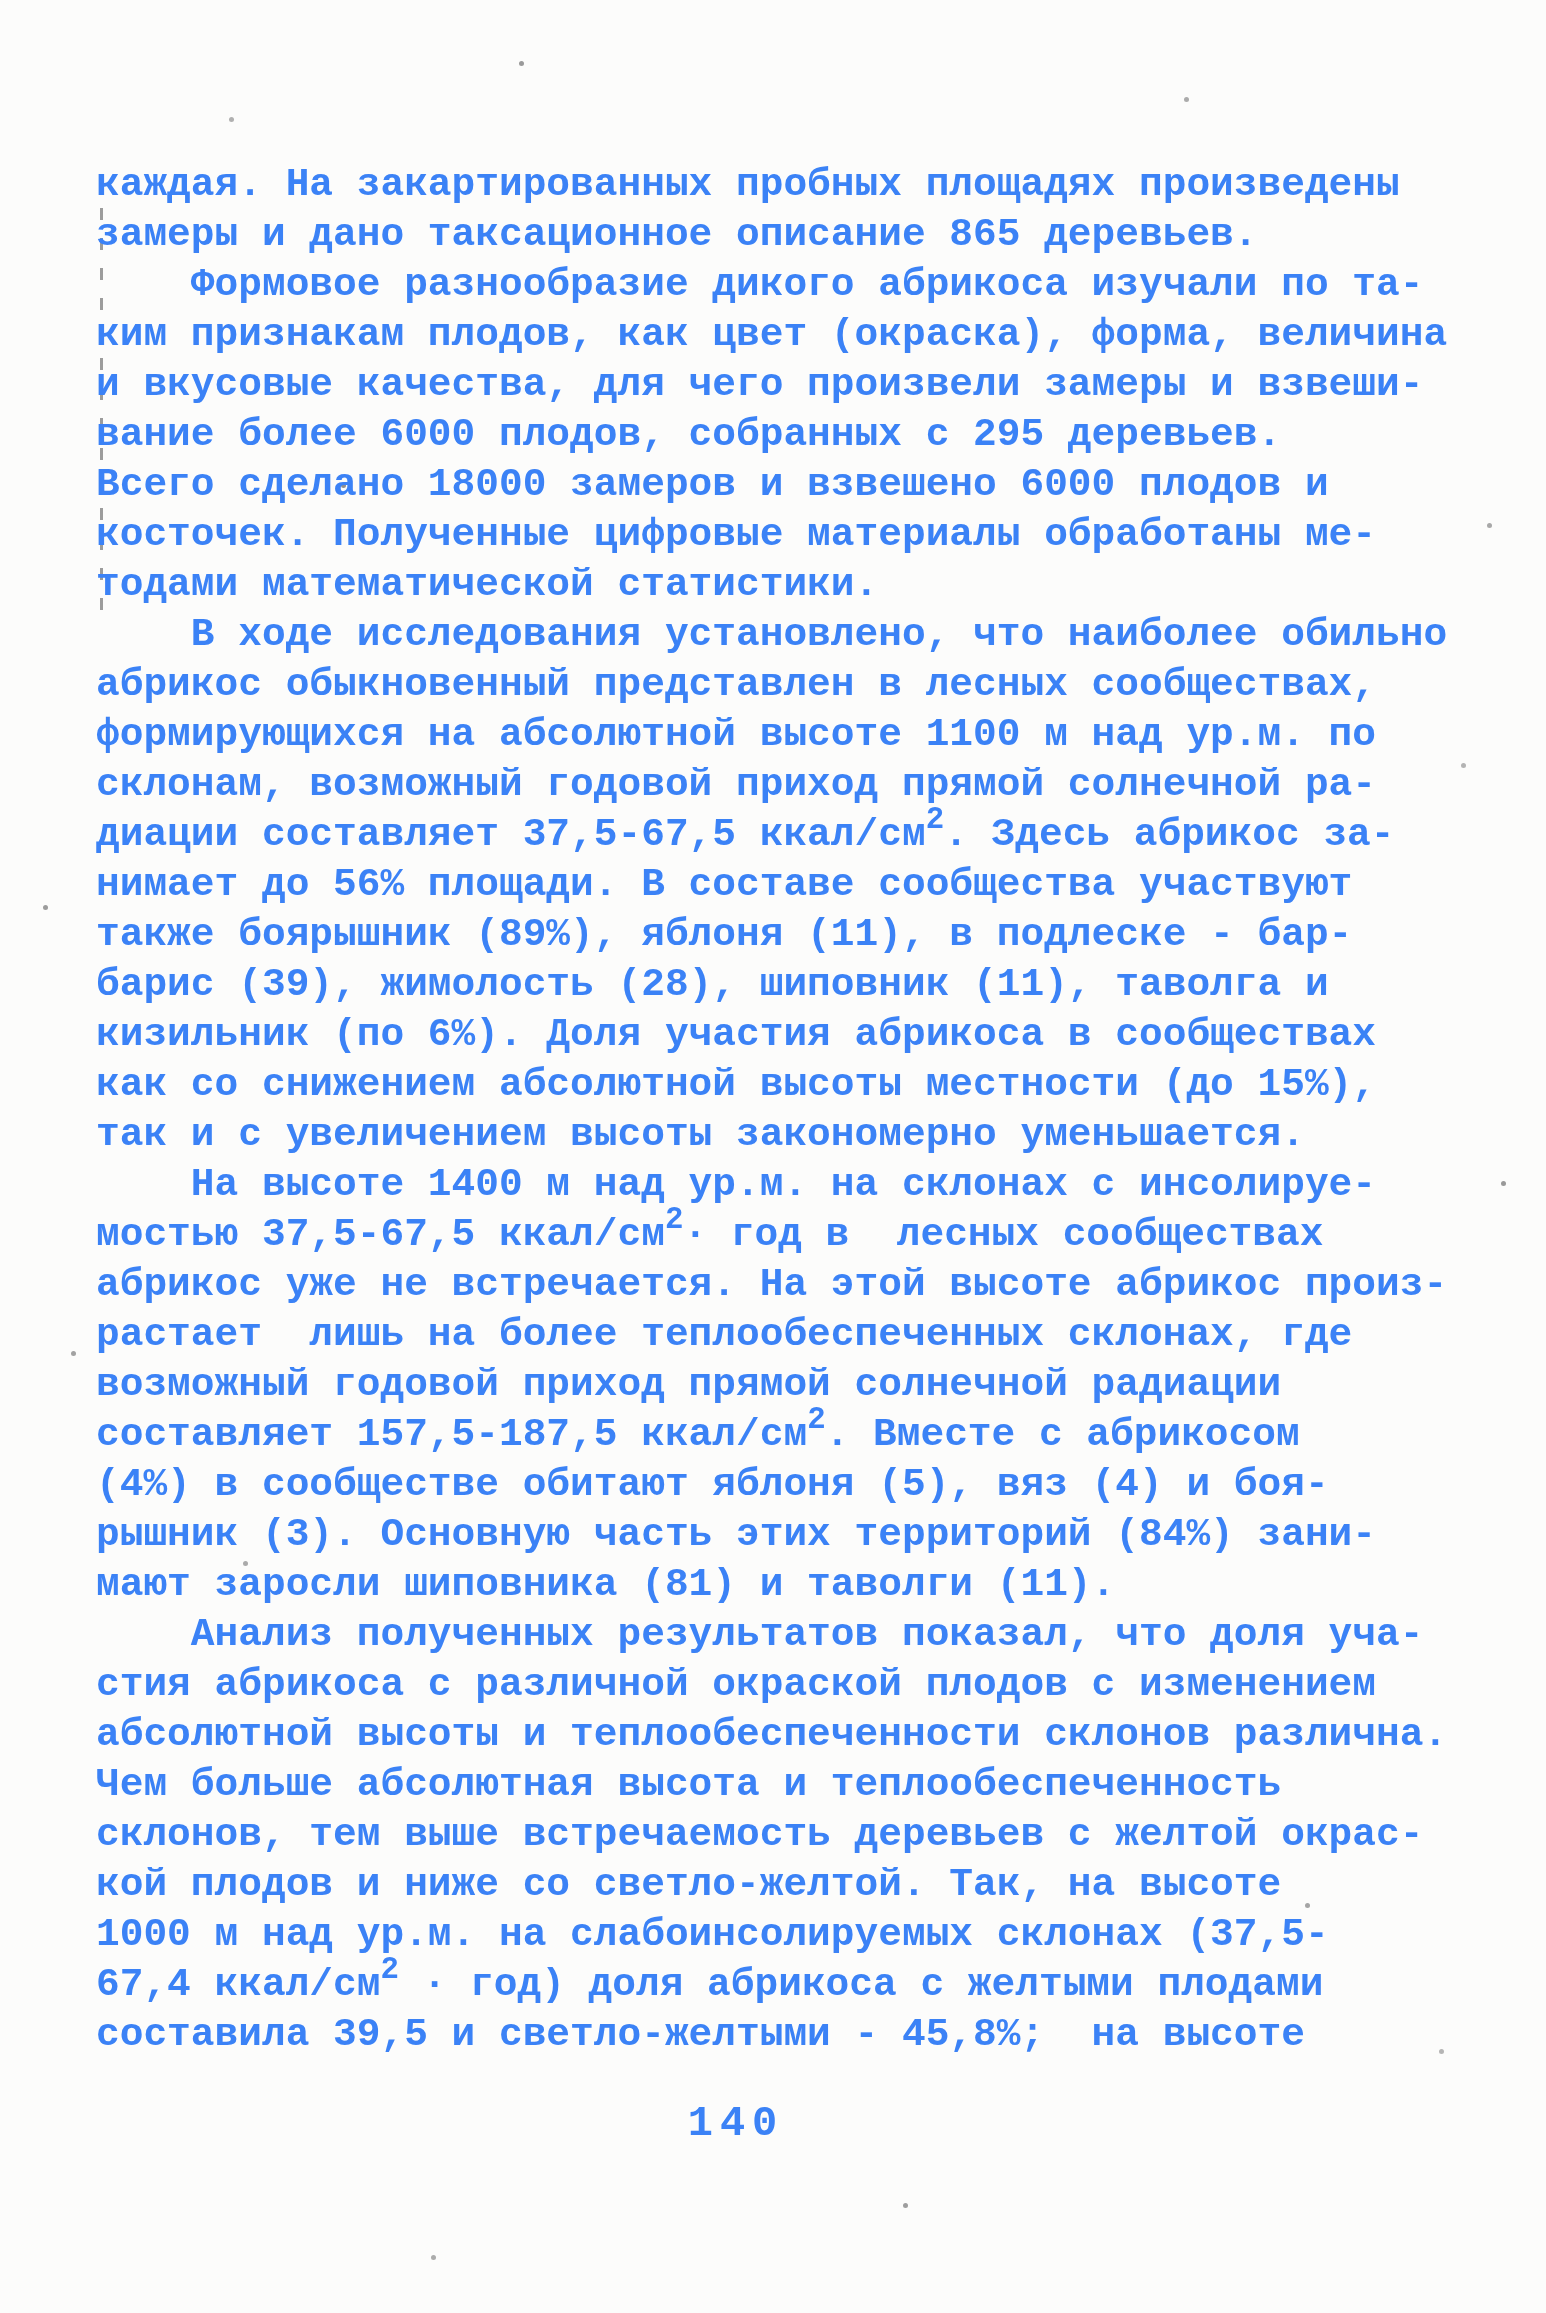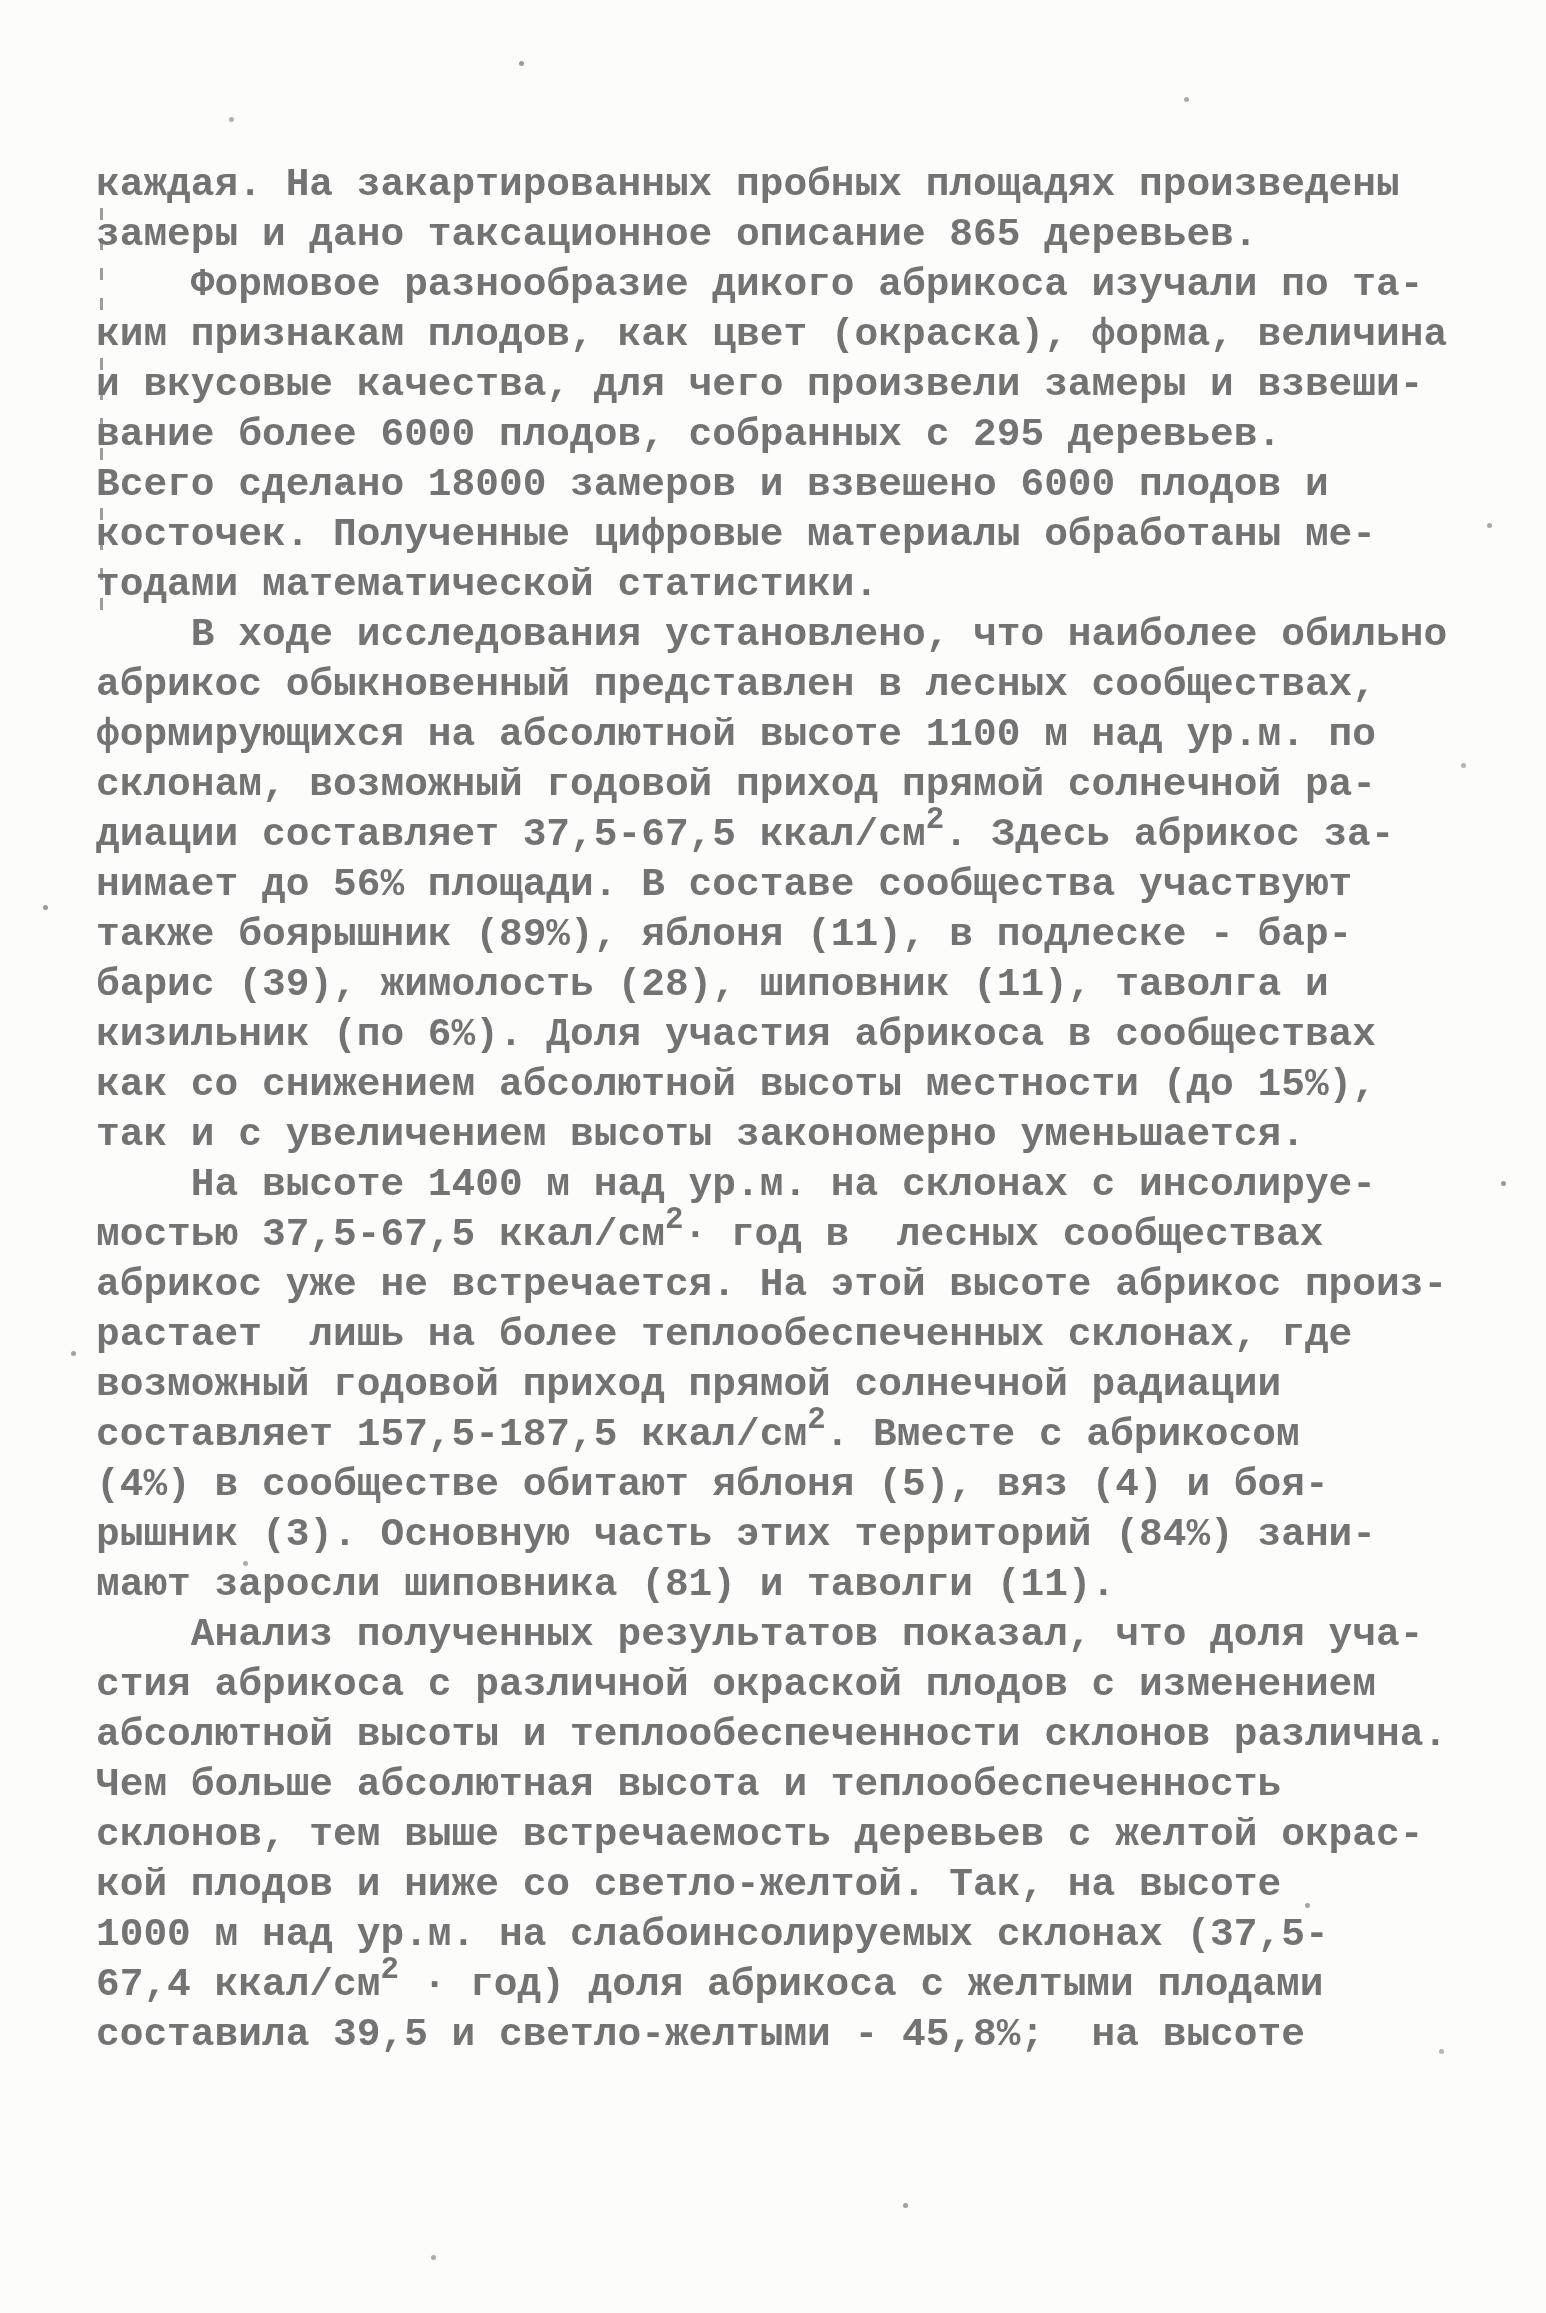--- a/index.html
+++ b/index.html
@@ -12,21 +12,21 @@
     height: 2313px;
     overflow: hidden;
   }
   .page {
     position: relative;
     width: 1546px;
     height: 2313px;
     background: #fcfcfb;
     overflow: hidden;
     font-family: "Liberation Mono", "DejaVu Sans Mono", monospace;
-    color: #737373;
+    color: #3b82f6;
   }
   .text-block {
     position: absolute;
     left: 96px;
     top: 160px;
     font-size: 39.5px;
     line-height: 50px;
     font-weight: 700;
     white-space: pre;
     letter-spacing: 0;
@@ -89,13 +89,14 @@
       1440px 2050px 0 1px #b5b5b5;
   }
 </style>
 </head>
 <body>
 
 <div class="page">
   <div class="artifact-vline"></div>
   <div class="noise"></div>
   <div class="text-block" id="text-block"><div class="line">каждая. На закартированных пробных площадях произведены</div><div class="line">замеры и дано таксационное описание 865 деревьев.</div><div class="line">    Формовое разнообразие дикого абрикоса изучали по та-</div><div class="line">ким признакам плодов, как цвет (окраска), форма, величина</div><div class="line">и вкусовые качества, для чего произвели замеры и взвеши-</div><div class="line">вание более 6000 плодов, собранных с 295 деревьев.</div><div class="line">Всего сделано 18000 замеров и взвешено 6000 плодов и</div><div class="line">косточек. Полученные цифровые материалы обработаны ме-</div><div class="line">тодами математической статистики.</div><div class="line">    В ходе исследования установлено, что наиболее обильно</div><div class="line">абрикос обыкновенный представлен в лесных сообществах,</div><div class="line">формирующихся на абсолютной высоте 1100 м над ур.м. по</div><div class="line">склонам, возможный годовой приход прямой солнечной ра-</div><div class="line">диации составляет 37,5-67,5 ккал/см<span class="sup">2</span>. Здесь абрикос за-</div><div class="line">нимает до 56% площади. В составе сообщества участвуют</div><div class="line">также боярышник (89%), яблоня (11), в подлеске - бар-</div><div class="line">барис (39), жимолость (28), шиповник (11), таволга и</div><div class="line">кизильник (по 6%). Доля участия абрикоса в сообществах</div><div class="line">как со снижением абсолютной высоты местности (до 15%),</div><div class="line">так и с увеличением высоты закономерно уменьшается.</div><div class="line">    На высоте 1400 м над ур.м. на склонах с инсолируе-</div><div class="line">мостью 37,5-67,5 ккал/см<span class="sup">2</span>· год в  лесных сообществах</div><div class="line">абрикос уже не встречается. На этой высоте абрикос произ-</div><div class="line">растает  лишь на более теплообеспеченных склонах, где</div><div class="line">возможный годовой приход прямой солнечной радиации</div><div class="line">составляет 157,5-187,5 ккал/см<span class="sup">2</span>. Вместе с абрикосом</div><div class="line">(4%) в сообществе обитают яблоня (5), вяз (4) и боя-</div><div class="line">рышник (3). Основную часть этих территорий (84%) зани-</div><div class="line">мают заросли шиповника (81) и таволги (11).</div><div class="line">    Анализ полученных результатов показал, что доля уча-</div><div class="line">стия абрикоса с различной окраской плодов с изменением</div><div class="line">абсолютной высоты и теплообеспеченности склонов различна.</div><div class="line">Чем больше абсолютная высота и теплообеспеченность</div><div class="line">склонов, тем выше встречаемость деревьев с желтой окрас-</div><div class="line">кой плодов и ниже со светло-желтой. Так, на высоте</div><div class="line">1000 м над ур.м. на слабоинсолируемых склонах (37,5-</div><div class="line">67,4 ккал/см<span class="sup">2</span> · год) доля абрикоса с желтыми плодами</div><div class="line">составила 39,5 и светло-желтыми - 45,8%;  на высоте</div></div>
+  <div class="page-number">140</div>
 </div>
 
 </body></html>

